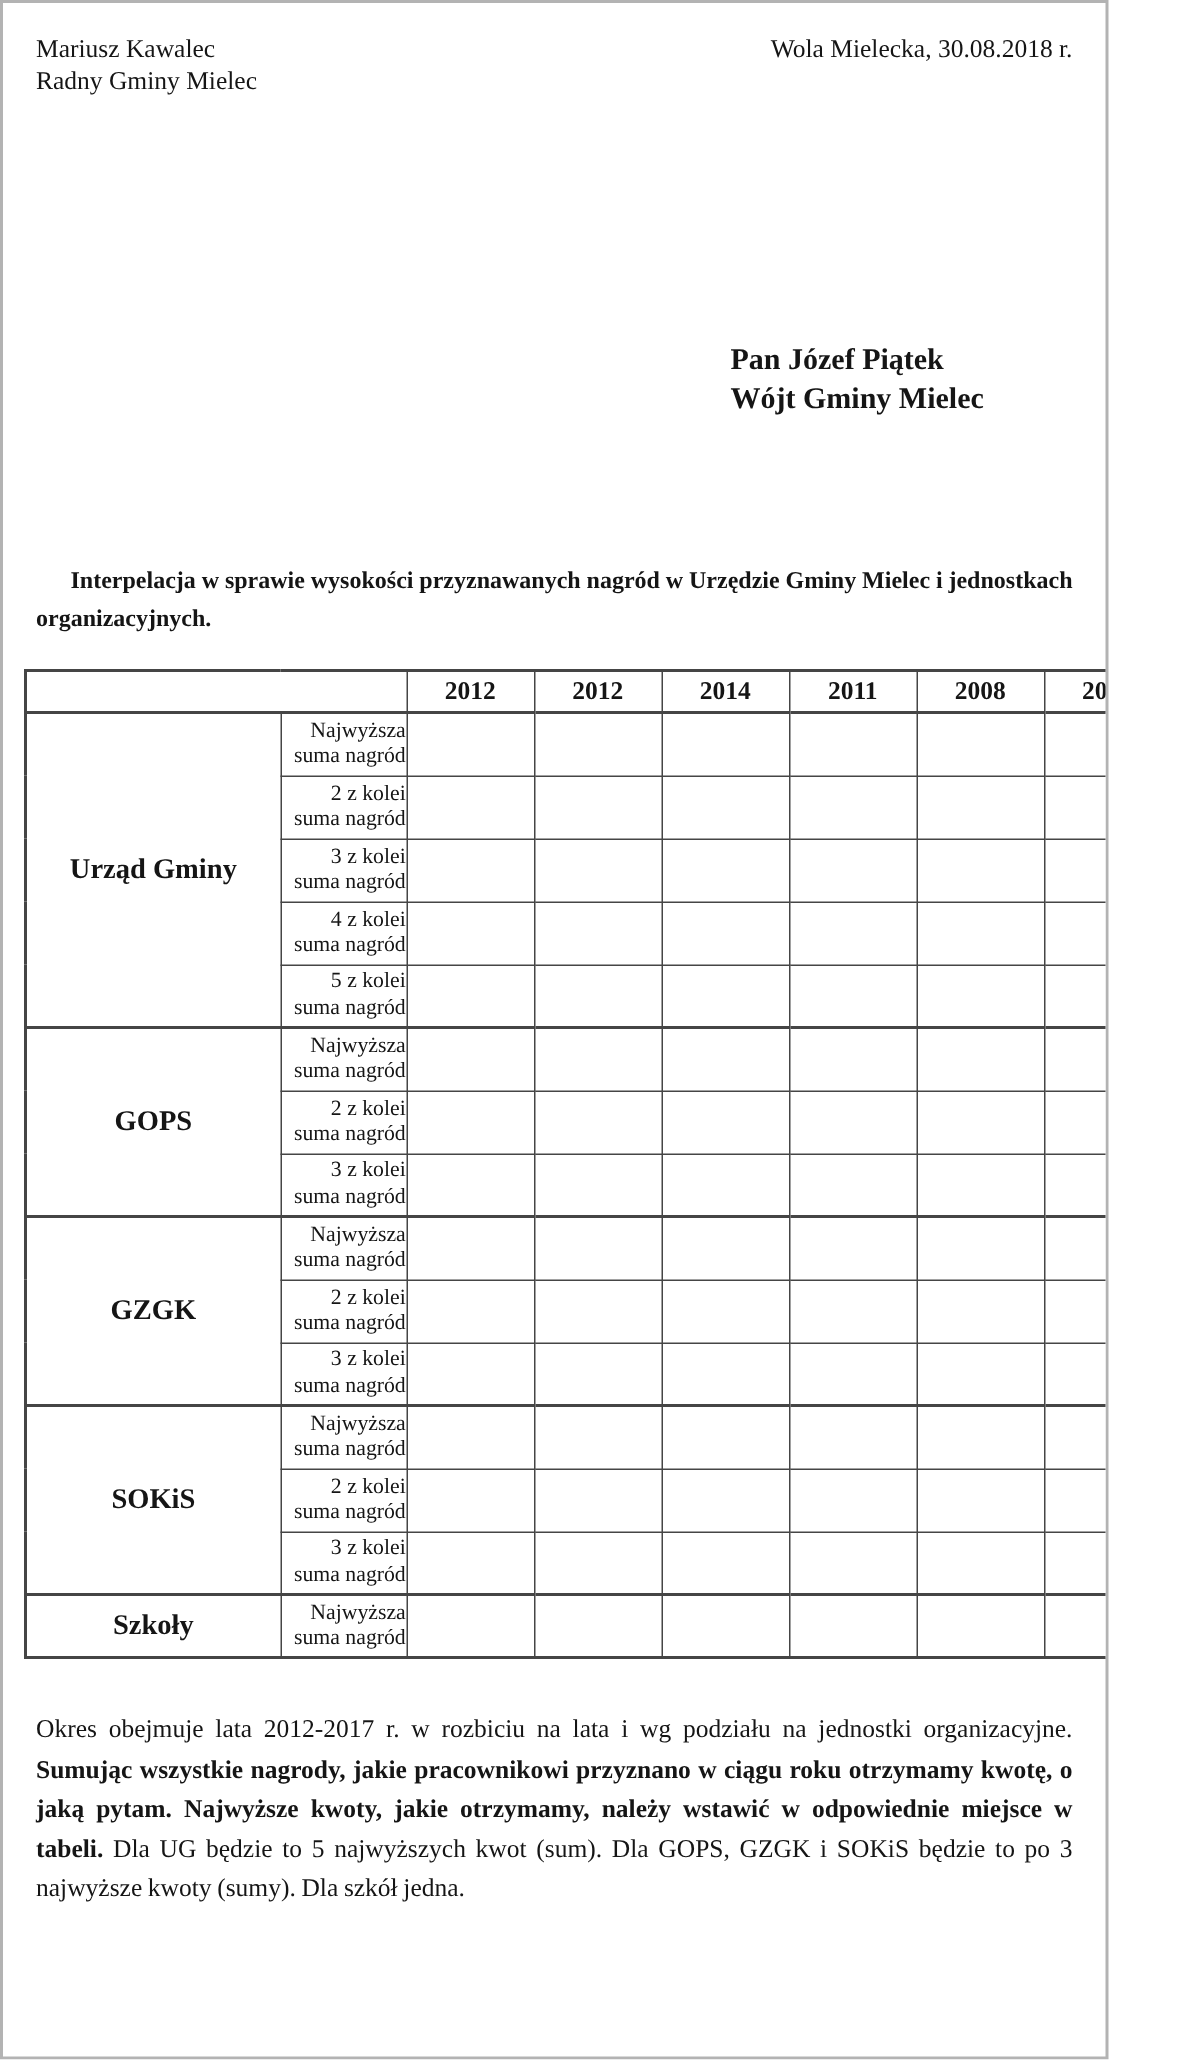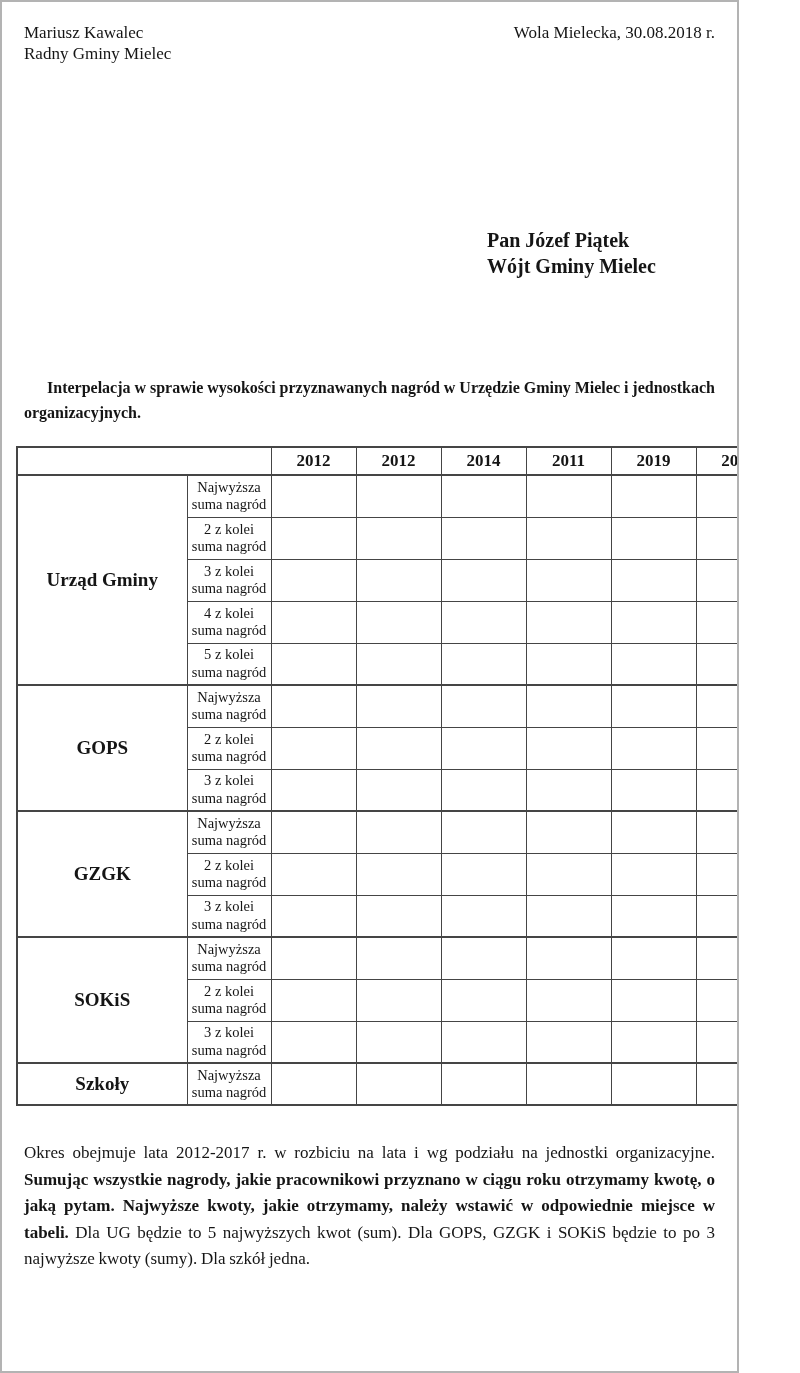--- a/index.html
+++ b/index.html
@@ -44,21 +44,21 @@
   }
   table.grid td, table.grid th { border:1px solid #454545; padding:0; }
   tr.hdr { height:28px; }
   tr.datarow { height:42px; }
   tr.gstart > th, tr.gstart > td { border-top:2px solid #454545; }
   td.corner { border-right:1px solid #454545; }
   th.year { font-size:17px; font-weight:bold; text-align:center; }
   th.gname { font-size:19px; font-weight:bold; text-align:center; vertical-align:middle; }
   td.rlabel {
     font-size:14.5px; font-weight:normal; line-height:17.5px;
-    text-align:center; vertical-align:middle;
+    text-align:right; vertical-align:middle;
     padding:2px 2px 2px 5px;
   }
   td.blank { background:#ffffff; }
 
   .note {
     margin:34px 0 0 0;
     font-size:17px; line-height:26.5px;
     text-align:justify;
     word-spacing:-0.5px;
   }
@@ -96,21 +96,21 @@
         <col style="width:85px">
         <col style="width:85px">
     </colgroup>
     <tbody>
         <tr class="hdr">
       <td class="corner" colspan="2"></td>
       <th class="year">2012</th>
       <th class="year">2012</th>
       <th class="year">2014</th>
       <th class="year">2011</th>
-      <th class="year">2019</th>
+      <th class="year">2008</th>
       <th class="year">2017</th>
     </tr>
 
     <tr class="datarow gstart">
       <th class="gname" rowspan="5">Urząd Gminy</th>
       <td class="rlabel">Najwyższa suma nagród</td>
     <td class="blank"></td>
           <td class="blank"></td>
           <td class="blank"></td>
           <td class="blank"></td>

